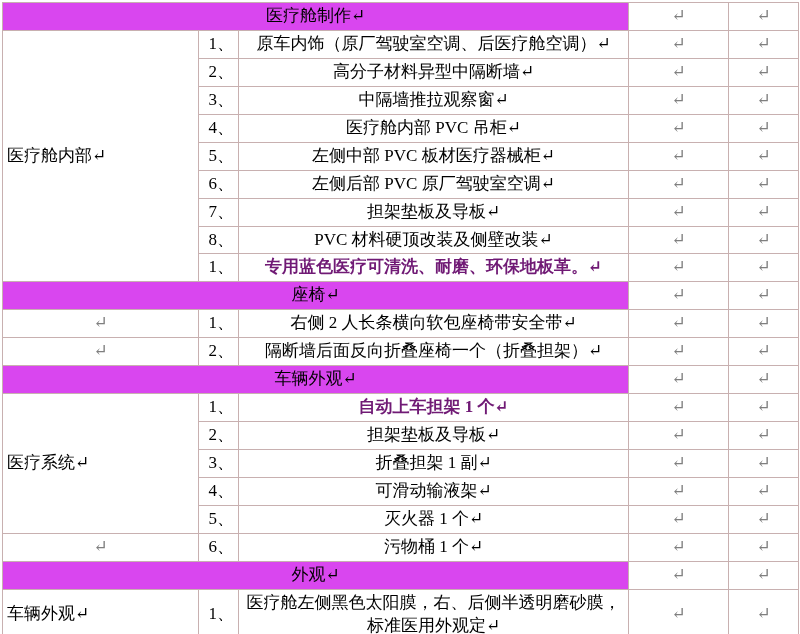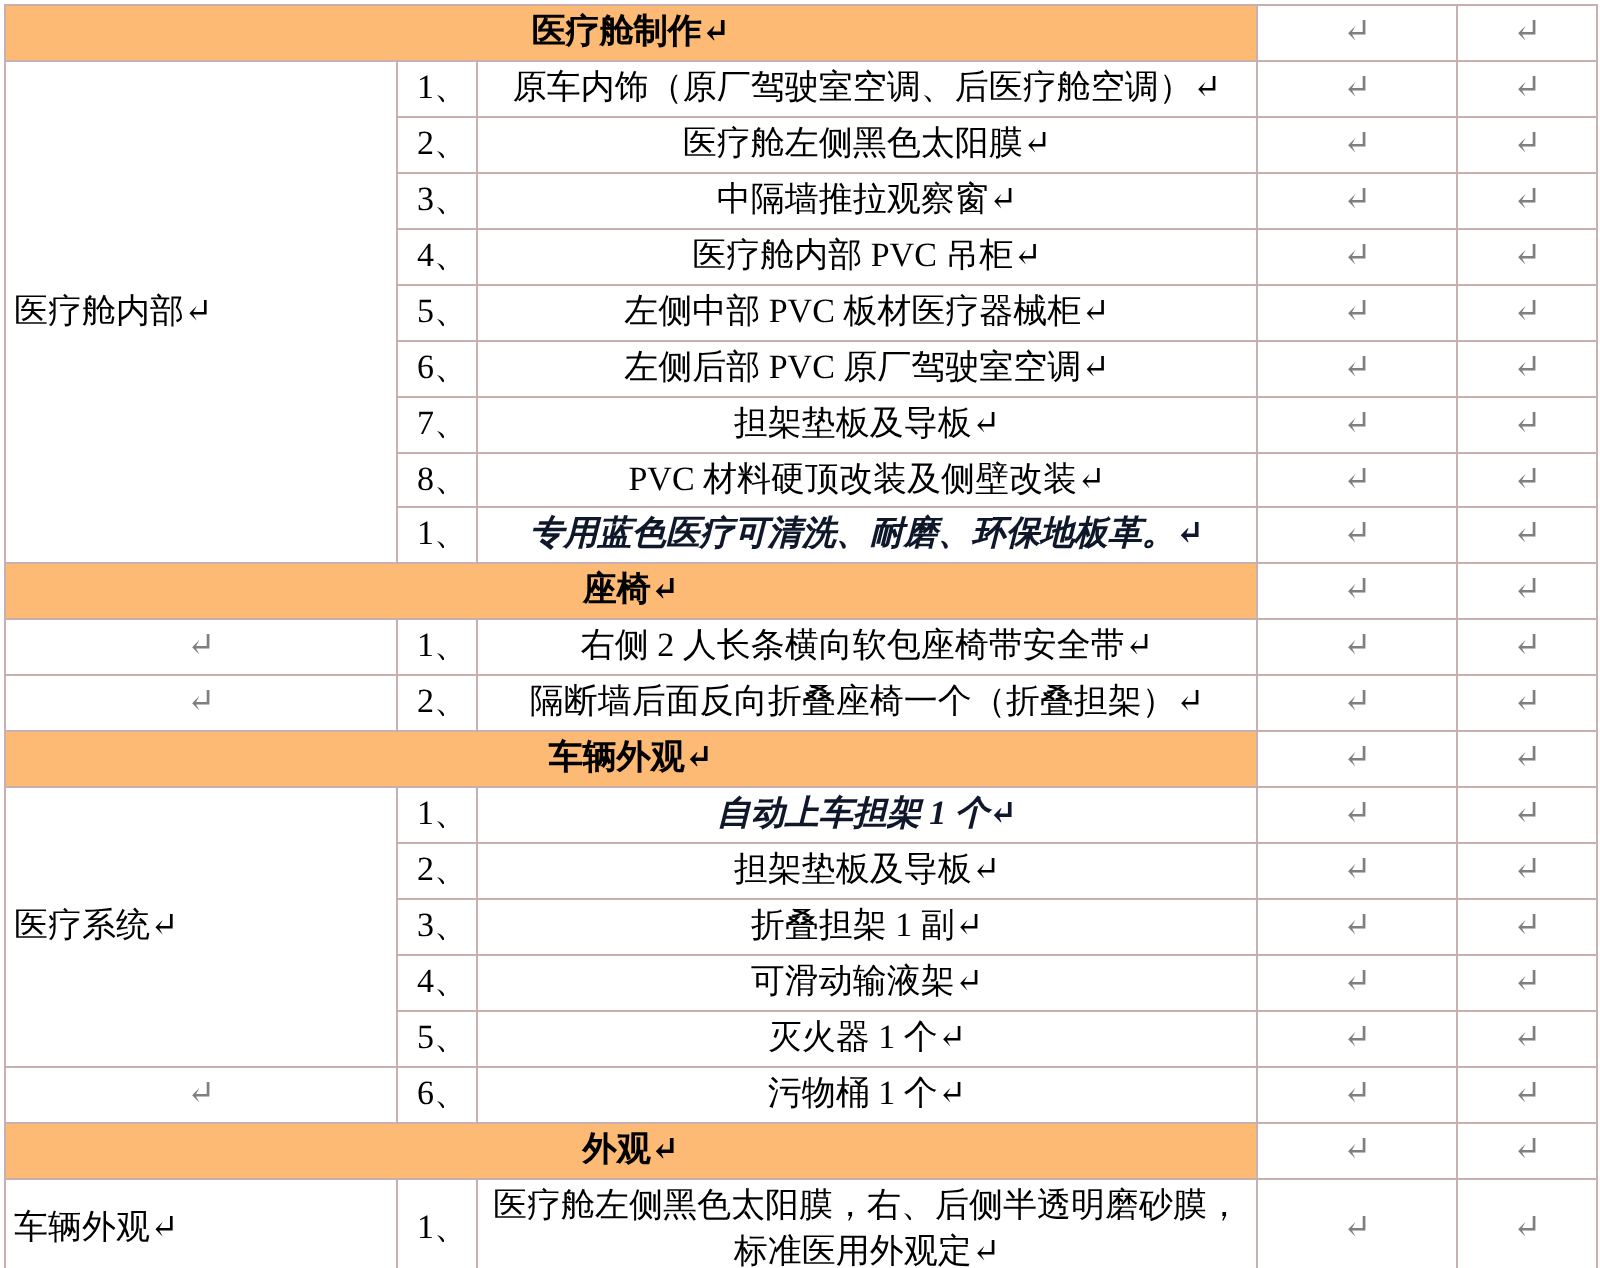--- a/index.html
+++ b/index.html
@@ -36,42 +36,41 @@
   }
   
   col.c-cat { width: 196px; }
   col.c-num { width: 40px; }
   col.c-desc { width: 390px; }
   col.c-m1 { width: 100px; }
   col.c-m2 { width: 70px; }
 
   .section-title {
     text-align: center;
-    font-weight: bold;
-    background: #fdba74;
+    font-weight: normal;
+    background: #d946ef;
   }
   .cat {
   }
   .num {
     text-align: right;
     padding-right: 5px;
     font-family: "Liberation Serif", serif;
   }
   .desc {
     text-align: center;
   }
   .mark {
     text-align: center;
     color: #7f7f7f;
     font-size: 13px;
   }
   .red {
-    color: #0f172a;
+    color: #701a75;
     font-weight: bold;
-    font-style: italic;
   }
   .two-line {
     line-height: 1.35;
     padding-top: 4px;
     padding-bottom: 4px;
   }
 </style>
 </head>
 <body>
 
@@ -94,21 +93,21 @@
 
       <tr>
         <td class="cat" rowspan="9">医疗舱内部↵</td>
         <td class="num">1、</td>
         <td class="desc">原车内饰（原厂驾驶室空调、后医疗舱空调）↵</td>
         <td class="mark">↵</td>
         <td class="mark">↵</td>
       </tr>
       <tr>
         <td class="num">2、</td>
-        <td class="desc">医疗舱左侧黑色太阳膜↵</td>
+        <td class="desc">高分子材料异型中隔断墙↵</td>
         <td class="mark">↵</td>
         <td class="mark">↵</td>
       </tr>
       <tr>
         <td class="num">3、</td>
         <td class="desc">中隔墙推拉观察窗↵</td>
         <td class="mark">↵</td>
         <td class="mark">↵</td>
       </tr>
       <tr>

